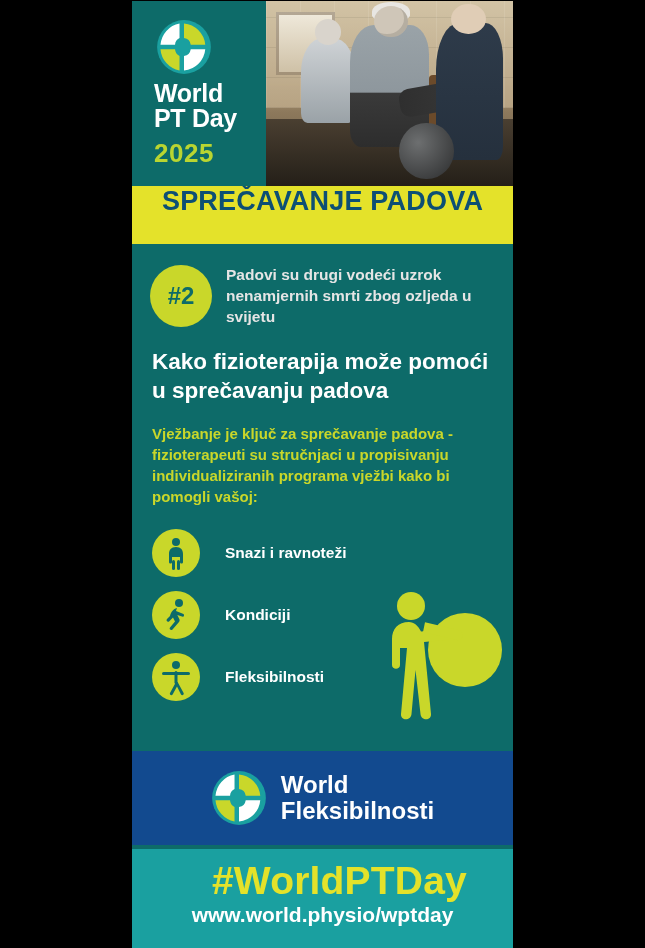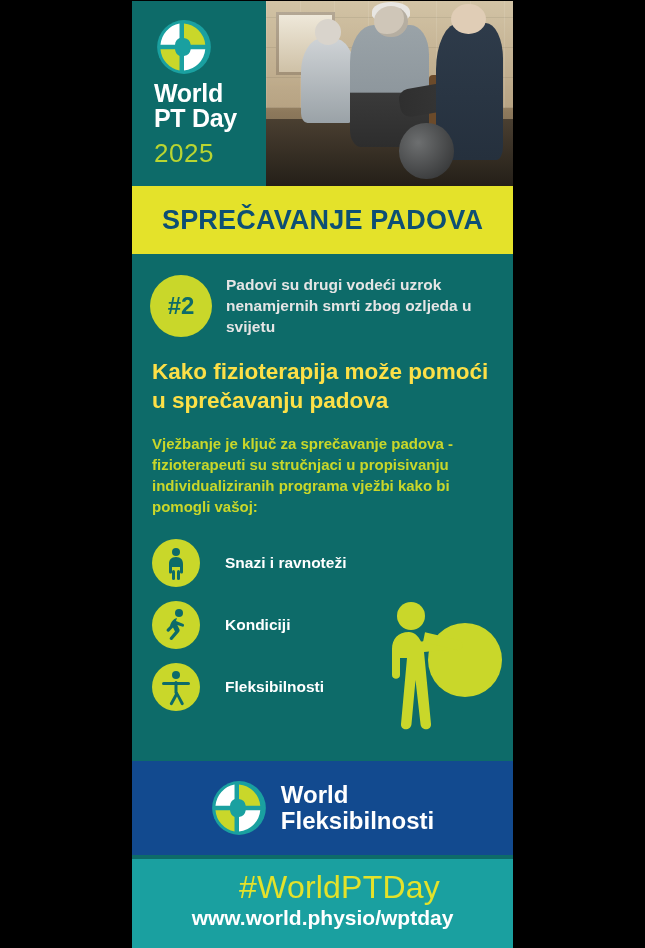--- a/index.html
+++ b/index.html
@@ -53,21 +53,21 @@
     line-height: 25px;
     letter-spacing: -0.3px;
   }
   .wptd-text .l2 { display: block; }
   .wptd-year {
     position: absolute;
     left: 22px;
     top: 137px;
     color: #b9d531;
     font-size: 26px;
-    font-weight: normal;
+    font-weight: bold;
     letter-spacing: 0.5px;
   }
   .photo {
     flex: 1 1 auto;
     height: 185px;
     position: relative;
     overflow: hidden;
     background: #8a7a63;
   }
   
@@ -199,23 +199,22 @@
     bottom: 4%;
     width: 22%;
     height: 30%;
     background: radial-gradient(circle at 35% 35%, #6d6f70, #2b2c2d);
     border-radius: 50%;
   }
 
   
   .title-bar {
     background: #e4e22a;
-    height: 68px;
-    display: flex;
-    align-items: center;
+    height: 58px;
+    display: flex;
     justify-content: center;
   }
   .title-bar .t {
     color: #0d4f74;
     font-size: 27px;
     font-weight: bold;
     letter-spacing: 0.2px;
   }
 
   
@@ -246,21 +245,21 @@
   }
   .stat-text {
     margin-left: 14px;
     color: #e5e5e5;
     font-size: 15.5px;
     font-weight: bold;
     line-height: 21px;
   }
 
   .h2 {
-    color: #fde047;
+    color: #ffffff;
     font-size: 22.5px;
     font-weight: bold;
     line-height: 29px;
     padding: 20px 20px 0 20px;
   }
 
   .lead {
     color: #c9d72a;
     font-size: 15px;
     font-weight: bold;
@@ -325,22 +324,22 @@
   
   .hash-bar {
     background: #1aa0a0;
     height: 100px;
     text-align: center;
     padding-top: 10px;
     box-sizing: border-box;
   }
   .hash {
     color: #e4e22a;
-    font-size: 32px;
-    font-weight: normal;
+    font-size: 39px;
+    font-weight: bold;
     letter-spacing: 0.2px;
     padding-left: 34px;
   }
   .url {
     color: #ffffff;
     font-size: 21px;
     font-weight: bold;
   }
   .seam { height: 4px; background: #0d6b69; }
 </style>

